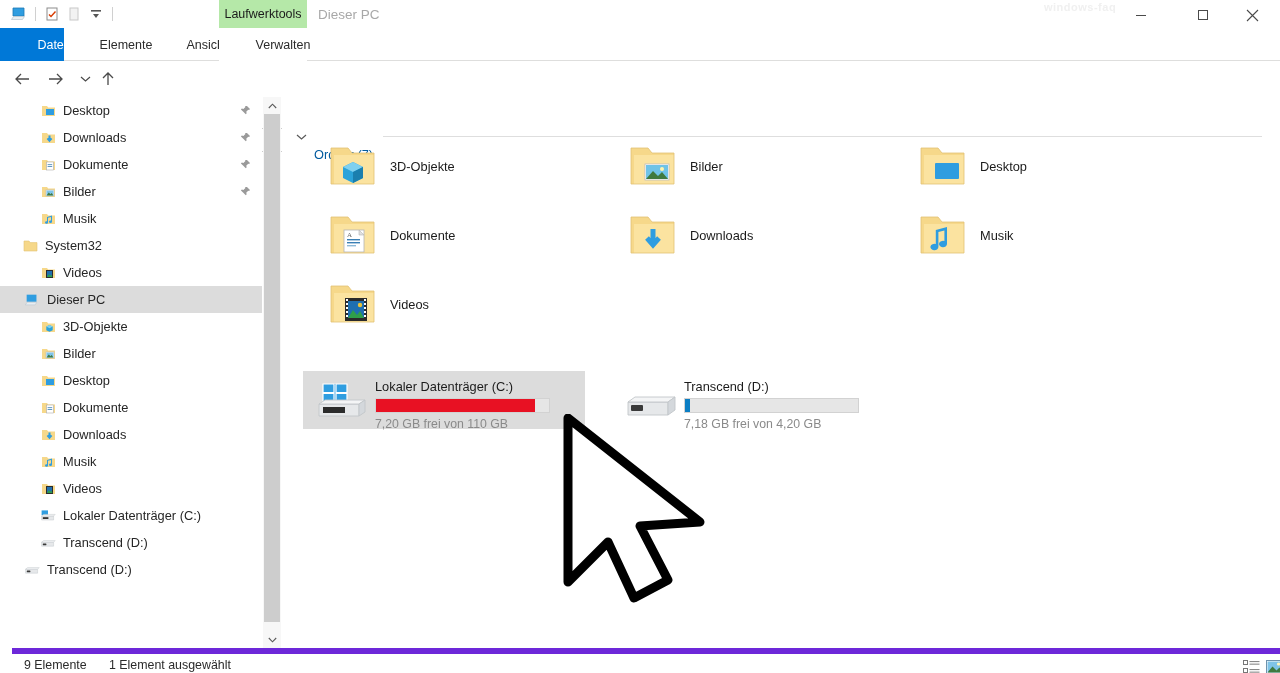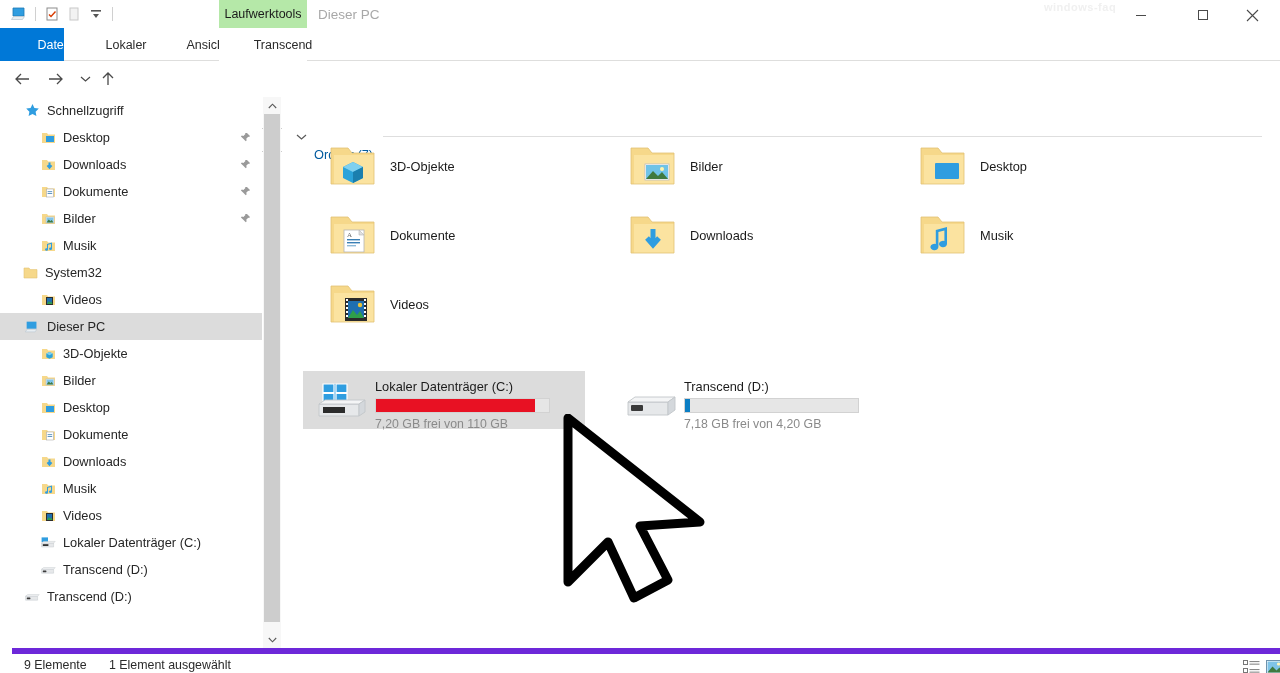--- a/index.html
+++ b/index.html
@@ -219,27 +219,27 @@
           <path d="M1 1l11 11M12 1L1 12" stroke="#4a4a4a" stroke-width="1.1" fill="none"></path>
         </svg>
     </div>
   </div>
 
   <div class="ribbonbar">
     <div class="tab tab-datei">
       <span>Datei</span>
     </div>
     <div class="tab tab-computer">
-      <span>Lokaler</span>
+      <span>Elemente</span>
     </div>
     <div class="tab tab-ansicht">
       <span>Ansicht</span>
     </div>
     <div class="tab tab-verwalten">
-      <span>Transcend</span>
+      <span>Verwalten</span>
     </div>
     <div class="ribbon-collapse">
       <svg width="12" height="9" viewBox="0 0 12 9">
           <path d="M1 2l5 5 5-5" fill="none" stroke="#555" stroke-width="1.2"></path>
         </svg>
     </div>
     <div class="help-btn">
       <span>?</span>
     </div>
   </div>
@@ -294,28 +294,20 @@
       <span class="search-icon">
         <svg width="14" height="14" viewBox="0 0 14 14">
           <circle cx="6" cy="6" r="4" fill="none" stroke="#3a3a3a" stroke-width="1.2"></circle>
           <path d="M9 9l4 4" stroke="#3a3a3a" stroke-width="1.2"></path>
         </svg>
       </span>
     </div>
   </div>
 
   <div class="sidebar" id="sidebar">
-      <div class="nav-item" style="padding-left: 24px;">
-        <span class="ni-icon">
-          <svg width="15" height="15" viewBox="0 0 15 15">
-            <path d="M7.5 1l1.9 4 4.4.6-3.2 3.1.8 4.3-3.9-2-3.9 2 .8-4.3L1.2 5.6 5.6 5z" fill="#2f9de0"></path>
-          </svg>
-        </span>
-        <span class="ni-label">Schnellzugriff</span>
-      </div>
       <div class="nav-item" style="padding-left: 40px;">
         <span class="ni-icon">
           <svg width="15" height="14" viewBox="0 0 15 14">
             <path d="M1 2h5l1.2 1.6H14V12H1z" fill="#f6d88a"></path>
             <rect x="5" y="5" width="8" height="6" fill="#2f9de0"></rect>
           </svg>
         </span>
         <span class="ni-label">Desktop</span>
         <span class="ni-pin"><svg width="11" height="11" viewBox="0 0 12 12">
             <path d="M7.6 1.1l3.3 3.3-1 1-.9-.3-2.2 2.2.5 1.7-1 1L3.6 7.4 1 10l2.6-2.6L1 4.8l1-1 1.7.5L5.9 2.1l-.3-.9z" fill="#9a9a9a"></path>

